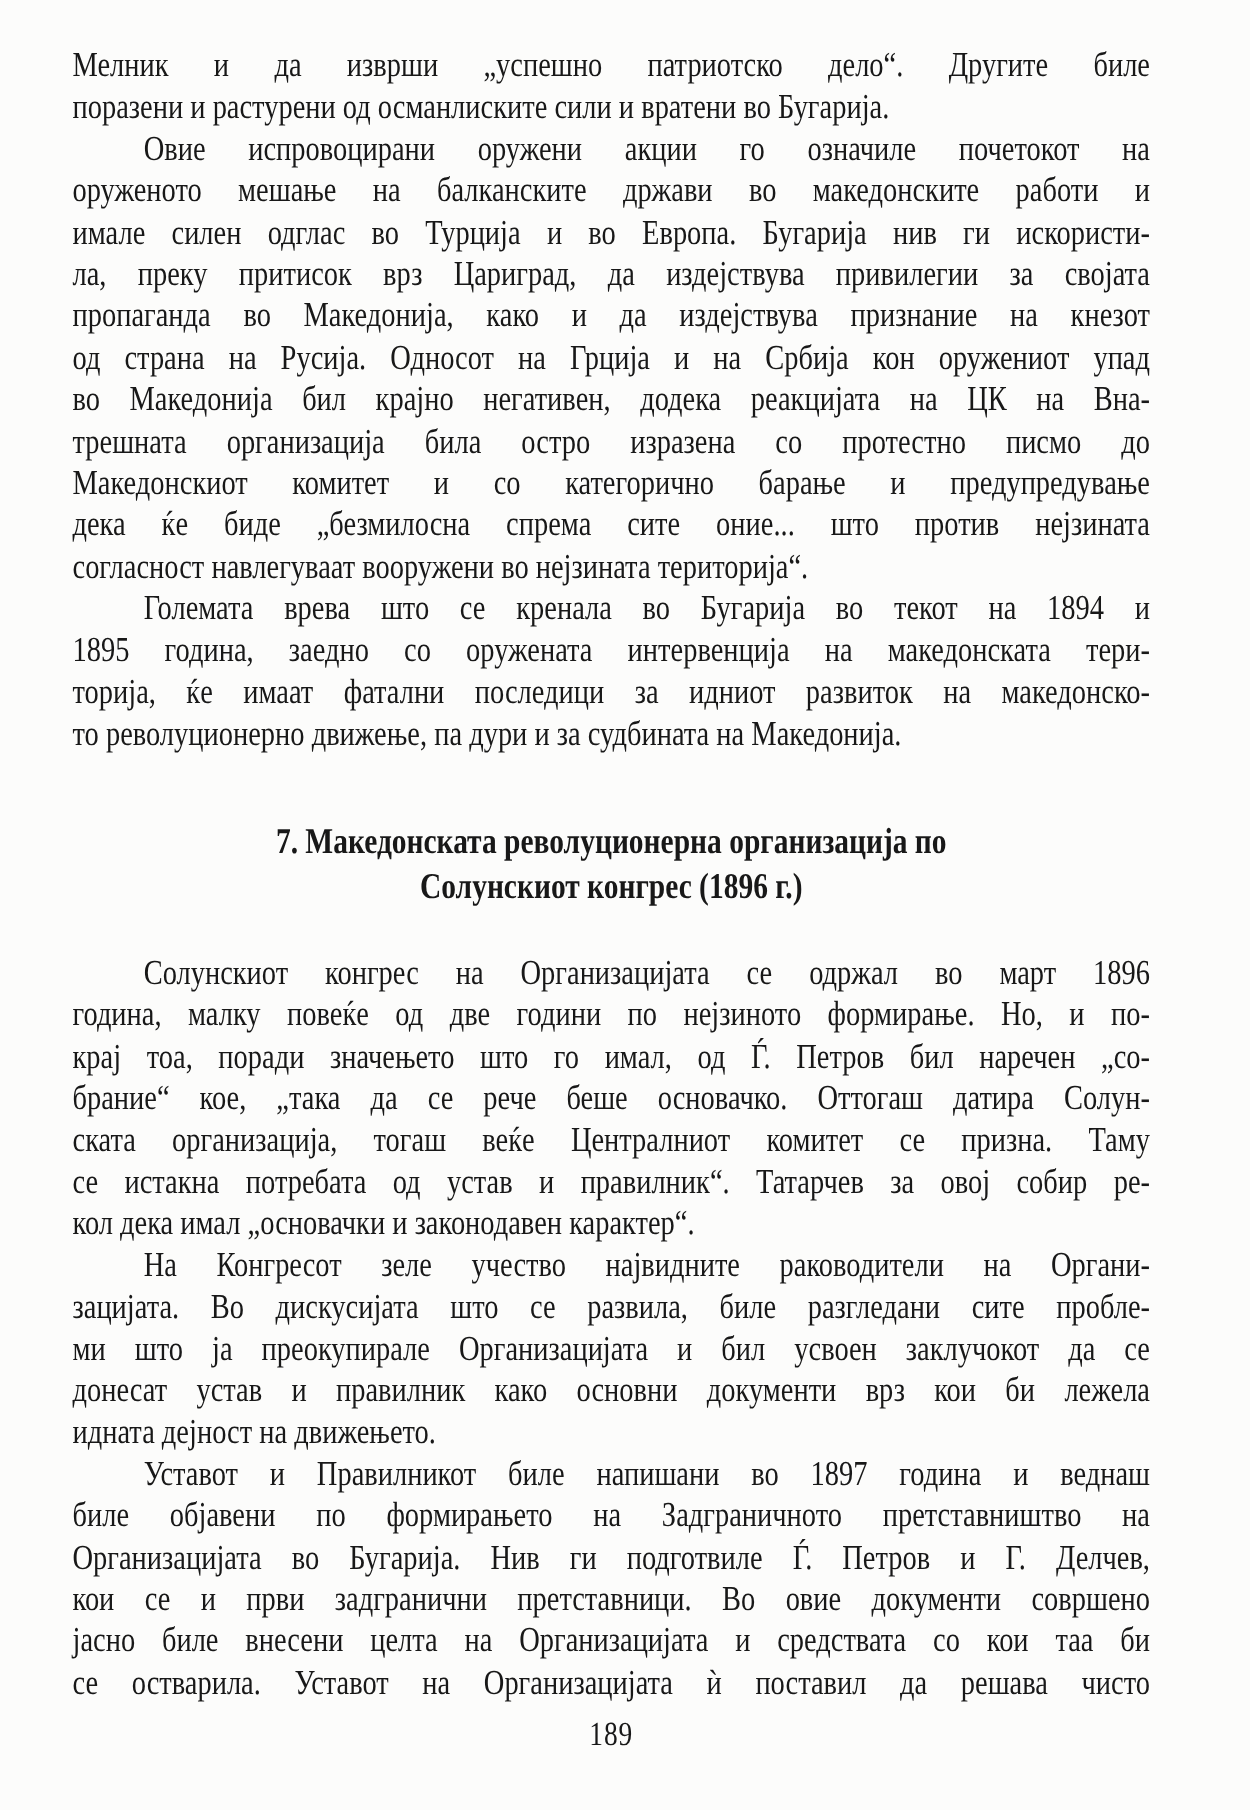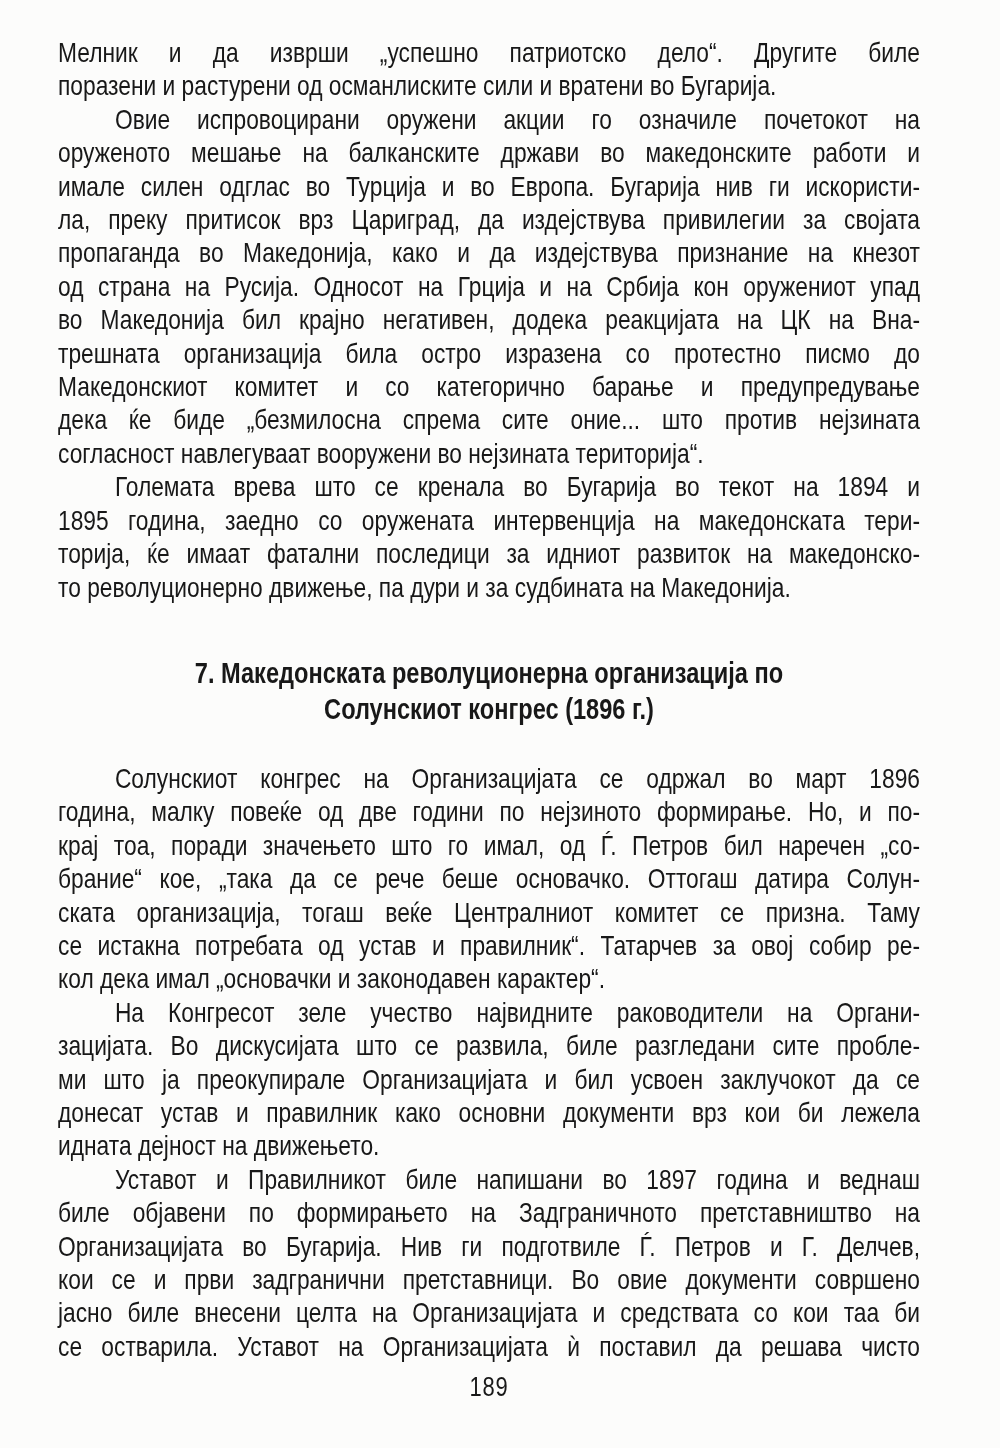--- a/index.html
+++ b/index.html
@@ -7,21 +7,21 @@
     margin: 0;
     padding: 0;
     background: #ffffff;
   }
   .page {
     position: relative;
     width: 1000px;
     height: 1448px;
     background: #fcfcfb;
     overflow: hidden;
-    font-family: Liberation Sans, sans-serif;
+    font-family: Liberation Serif, serif;
     color: #181818;
   }
   
   .textblock {
     position: absolute;
     left: 58px;
     top: 36px;
     width: 1060px;
     transform: scaleX(0.8132);
     transform-origin: 0 0;

